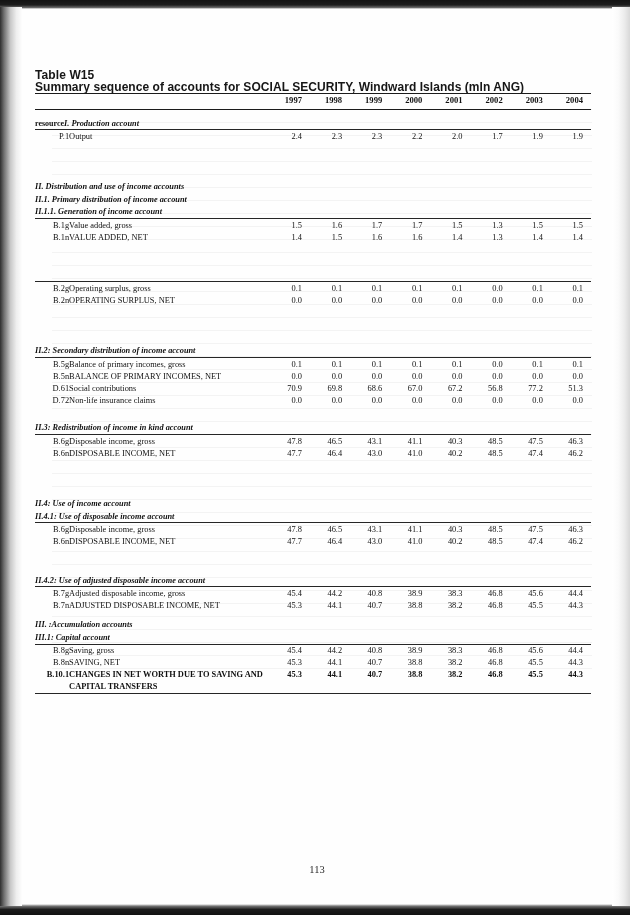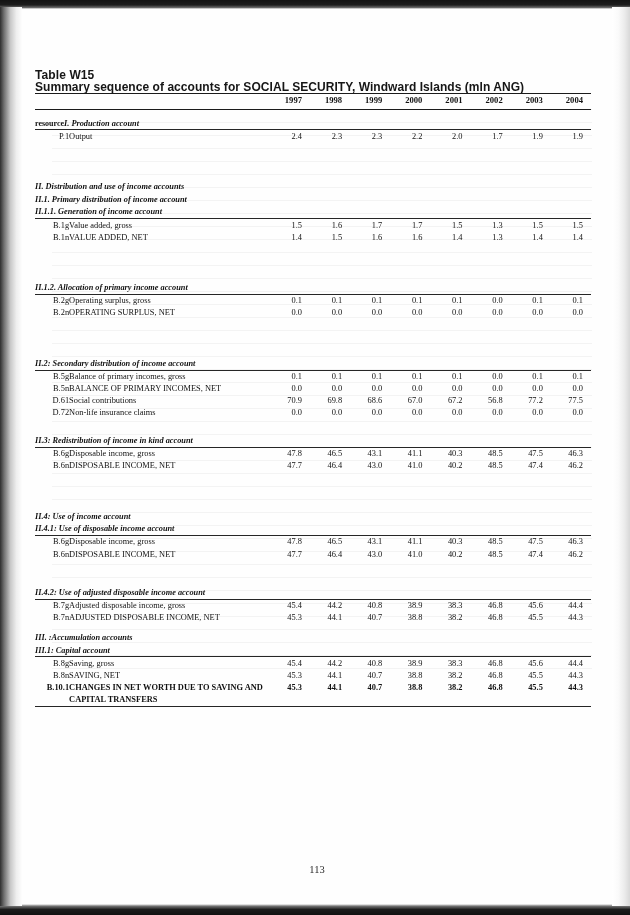--- a/index.html
+++ b/index.html
@@ -254,23 +254,20 @@
           <td class="c-yr">1.4</td>
           <td class="c-yr">1.3</td>
           <td class="c-yr">1.4</td>
           <td class="c-yr">1.4</td>
         </tr>
 
         <tr class="spacer-xl">
             <td colspan="10"></td>
           </tr>
 
-        <tr class="sect">
-          <td colspan="10" class="ind3">II.1.2. Allocation of primary income account</td>
-        </tr>
         <tr class="rule-row">
             <td colspan="10"></td>
           </tr>
 
         <tr class="data">
           <td class="c-code">B.2g</td>
           <td class="c-label">Operating surplus, gross</td>
           <td class="c-yr">0.1</td>
           <td class="c-yr">0.1</td>
           <td class="c-yr">0.1</td>
@@ -331,21 +328,21 @@
         <tr class="data">
           <td class="c-code">D.61</td>
           <td class="c-label">Social contributions</td>
           <td class="c-yr">70.9</td>
           <td class="c-yr">69.8</td>
           <td class="c-yr">68.6</td>
           <td class="c-yr">67.0</td>
           <td class="c-yr">67.2</td>
           <td class="c-yr">56.8</td>
           <td class="c-yr">77.2</td>
-          <td class="c-yr">77.5</td>
+          <td class="c-yr">51.3</td>
         </tr>
         <tr class="data">
           <td class="c-code">D.72</td>
           <td class="c-label">Non-life insurance claims</td>
           <td class="c-yr">0.0</td>
           <td class="c-yr">0.0</td>
           <td class="c-yr">0.0</td>
           <td class="c-yr">0.0</td>
           <td class="c-yr">0.0</td>
           <td class="c-yr">0.0</td>

